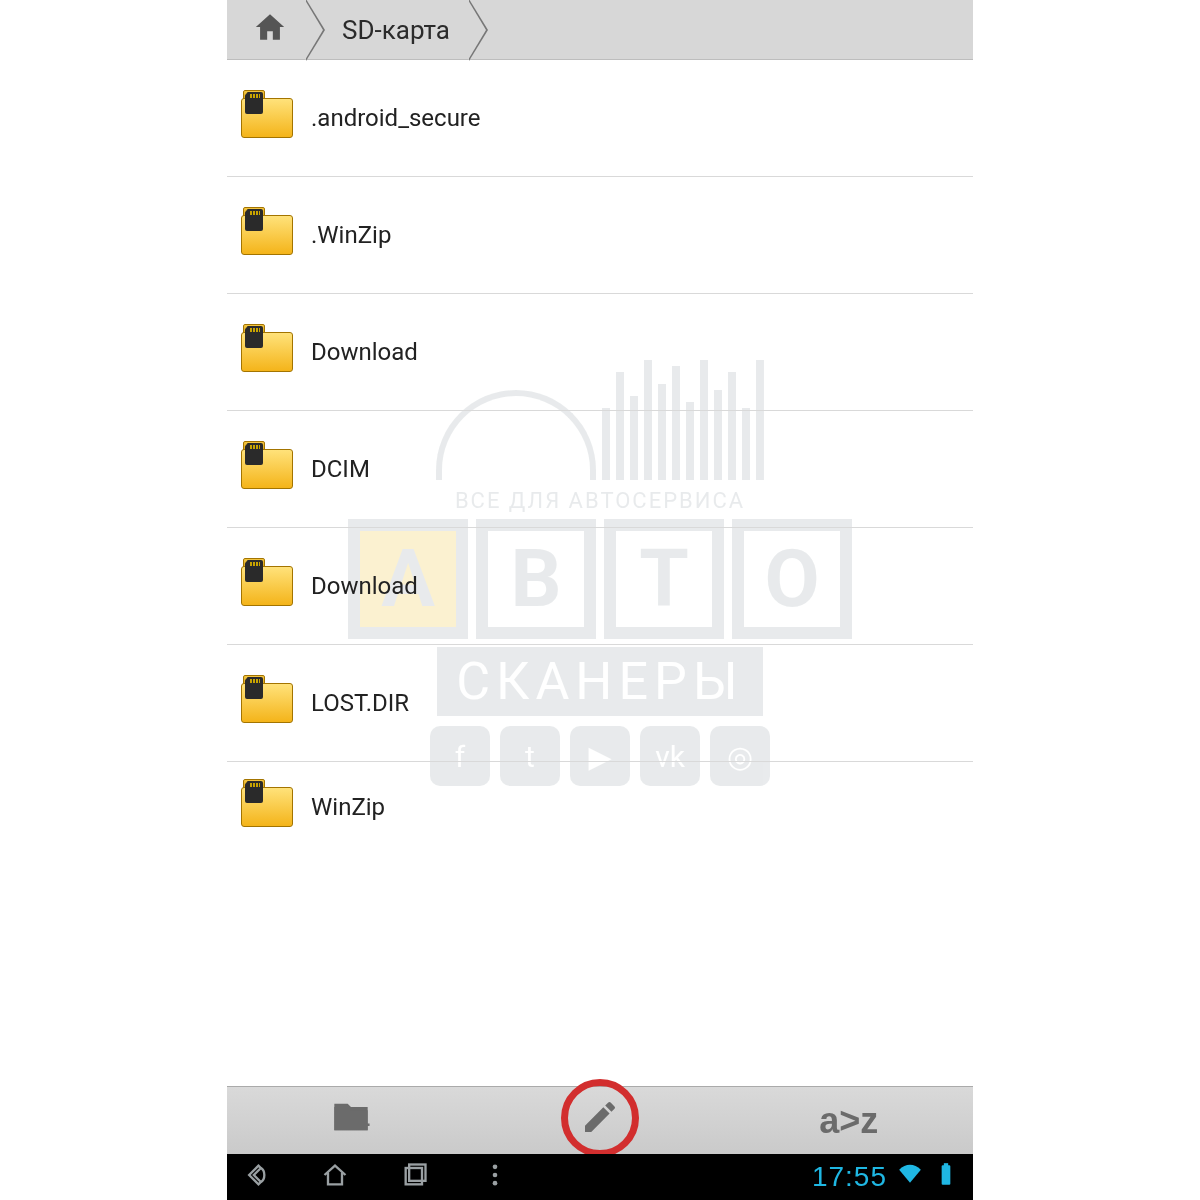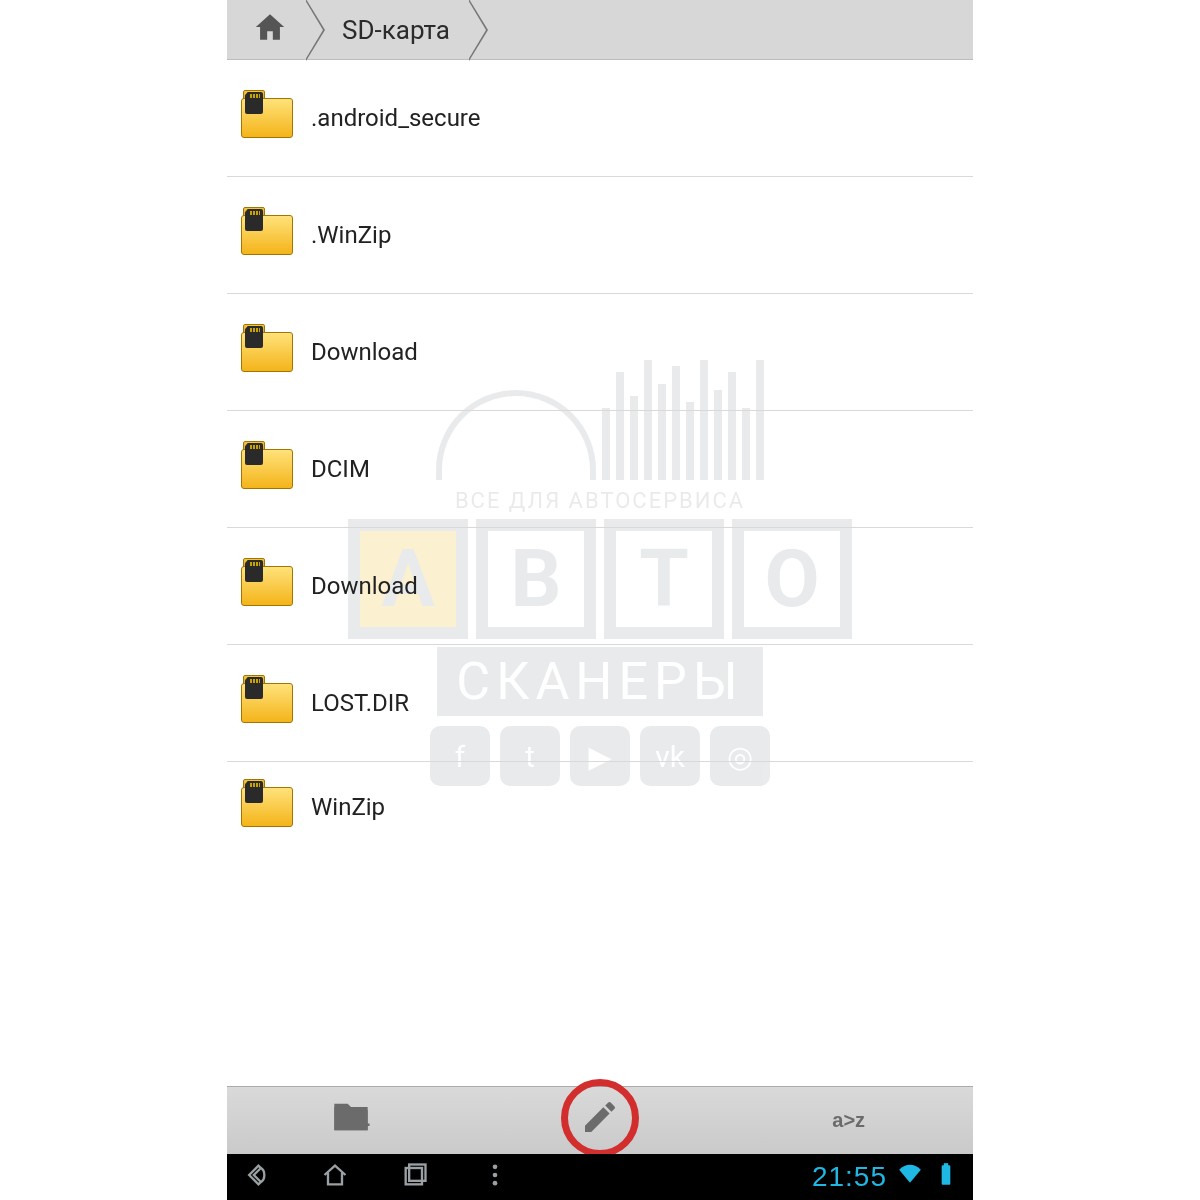--- a/index.html
+++ b/index.html
@@ -234,21 +234,21 @@
   .actionbar svg { width: 40px; height: 40px; fill: #6b6b6b; }
   .circle-highlight {
     position: absolute;
     width: 78px; height: 78px;
     border: 7px solid #d22e2e;
     border-radius: 50%;
     pointer-events: none;
     top: -8px;
   }
   .az-label {
-    font-size: 20px;
+    font-size: 36px;
     font-weight: 700;
     font-family: Arial, sans-serif;
   }
 
   
   .navbar {
     height: 46px;
     background: #000000;
     display: flex;
     align-items: center;
@@ -431,21 +431,21 @@
       </span>
       <span>
         <svg viewBox="0 0 24 24">
             <circle cx="12" cy="5" r="2"></circle>
             <circle cx="12" cy="12" r="2"></circle>
             <circle cx="12" cy="19" r="2"></circle>
           </svg>
       </span>
     </div>
     <div class="status">
-      <span>21:55</span>
+      <span>17:55</span>
       <span class="wifi">
         <svg viewBox="0 0 24 24">
             <path d="M12 20l10-12C16 2 8 2 2 8l10 12z"></path>
           </svg>
       </span>
       <span class="battery">
         <svg viewBox="0 0 24 24">
             <rect x="8" y="4" width="8" height="18" rx="1"></rect>
             <rect x="10" y="2" width="4" height="3"></rect>
           </svg>

